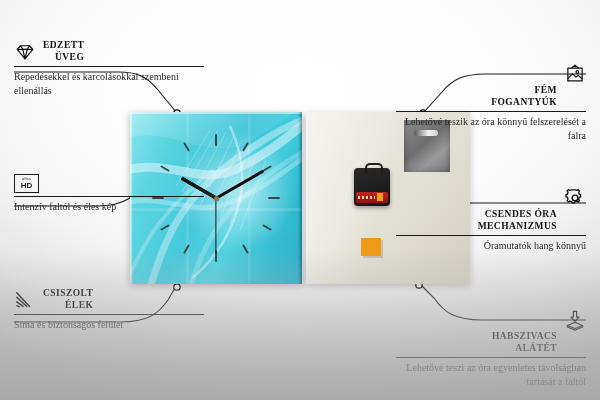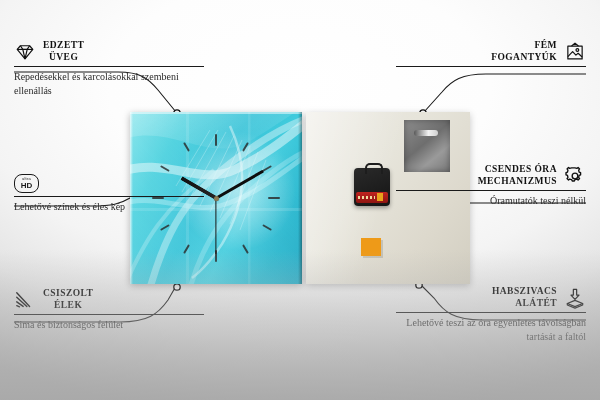--- a/index.html
+++ b/index.html
@@ -70,29 +70,29 @@
   .mech .batt i{position:absolute;left:2px;top:4px;right:13px;height:3px;background:repeating-linear-gradient(to right,#f0d9a0 0 2px,transparent 2px 4px);}
   .foam{position:absolute;left:55px;top:126px;width:20px;height:18px;background:#ee9a18;box-shadow:2px 2px 0 rgba(0,0,0,.12);}
 
   
   .callout{position:absolute;width:190px;}
   .callout .hd{display:flex;align-items:center;gap:7px;}
   .callout .ttl{font-size:9.5px;letter-spacing:.45px;line-height:1.22;color:#111;font-weight:bold;text-transform:uppercase;}
   .callout .rule{height:1px;background:#1a1a1a;margin:3px 0 3px;}
   .callout .desc{font-size:10px;line-height:1.35;color:#2b2b2b;}
   .callout.left .hd{justify-content:flex-start;}
-  .callout.left .ttl{text-align:center;}
+  .callout.left .ttl{text-align:right;}
   .callout.left .desc{text-align:left;}
   .callout.right .hd{justify-content:flex-end;}
-  .callout.right .ttl{text-align:right;}
+  .callout.right .ttl{text-align:right;margin-top:45px;}
   .callout.right .desc{text-align:right;}
   .ico{width:22px;height:22px;flex:0 0 22px;display:block;}
   .ico svg{width:22px;height:22px;display:block;}
 
-  .hdbox{width:23px;height:17px;flex:0 0 23px;border:1.3px solid #1a1a1a;border-radius:8px;
+  .hdbox{width:23px;height:17px;flex:0 0 23px;border:1.3px solid #1a1a1a;border-radius:0;
     display:flex;flex-direction:column;align-items:center;justify-content:center;line-height:1;}
   .hdbox .u{font-size:4px;letter-spacing:.2px;color:#1a1a1a;font-family:"Liberation Sans",sans-serif;}
   .hdbox .h{font-size:8px;font-weight:bold;color:#1a1a1a;font-family:"Liberation Sans",sans-serif;margin-top:.5px;}
 
   svg.leaders{position:absolute;left:0;top:0;width:600px;height:400px;pointer-events:none;}
 </style>
 </head>
 <body>
 
 <div id="stage">
@@ -235,21 +235,21 @@
   </div>
 
   <div class="callout left" style="left:14px;top:174px;">
     <div class="hd">
       <span class="hdbox">
         <span class="u">ultra</span>
         <span class="h">HD</span>
       </span>
     </div>
     <div class="rule"></div>
-    <div class="desc">Lehetővé színek és éles kép</div>
+    <div class="desc">Intenzív faltól és éles kép</div>
   </div>
 
   <div class="callout left" style="left:14px;top:288px;">
     <div class="hd">
       <span class="ico">
         <svg viewBox="0 0 24 24" fill="none" stroke="#111" stroke-width="1.5" stroke-linecap="round">
           <path d="M3 4 L17 19"></path>
             <path d="M3 9 L14 19"></path>
             <path d="M3 14 L10 19"></path>
             <path d="M3 18.2 L6 19.4"></path>
@@ -273,37 +273,38 @@
       <span class="ico">
         <svg viewBox="0 0 24 24" fill="none" stroke="#111" stroke-width="1.3" stroke-linejoin="round">
           <path d="M8.2 5.4 L12 2.4 L15.8 5.4"></path>
           <rect x="4.2" y="5.6" width="15.6" height="14"></rect>
           <circle cx="14.6" cy="9.8" r="1.5"></circle>
           <path d="M4.2 17 L9.4 11.6 L13 15.4 L15.4 13.4 L19.8 17.4"></path>
         </svg>
       </span>
     </div>
     <div class="rule"></div>
+    <div class="desc">Lehetővé teszik az óra könnyű felszerelését a falra</div>
   </div>
 
   <div class="callout right" style="left:396px;top:164px;">
     <div class="hd">
       <span class="ttl">
         <span>CSENDES ÓRA</span><br>
         <span>MECHANIZMUS</span>
       </span>
       <span class="ico">
         <svg viewBox="0 0 24 24" fill="none" stroke="#111" stroke-width="1.5" stroke-linejoin="round">
           <path d="M12 3.2 l2.1 .5 1.3 -1 1.6 1.6 -1 1.3 .5 2.1 1.6 .7 0 2.3 -1.6 .7 -.5 2.1 1 1.3 -1.6 1.6 -1.3 -1 -2.1 .5 -.7 1.6 -2.3 0 -.7 -1.6 -2.1 -.5 -1.3 1 -1.6 -1.6 1 -1.3 -.5 -2.1 -1.6 -.7 0 -2.3 1.6 -.7 .5 -2.1 -1 -1.3 1.6 -1.6 1.3 1 2.1 -.5 Z"></path>
           <circle cx="12" cy="12" r="3.1"></circle>
         </svg>
       </span>
     </div>
     <div class="rule"></div>
-    <div class="desc">Óramutatók teszi nélkül</div>
+    <div class="desc">Óramutatók hang könnyű</div>
   </div>
 
   <div class="callout right" style="left:396px;top:286px;">
     <div class="hd">
       <span class="ttl">
         <span>HABSZIVACS</span><br>
         <span>ALÁTÉT</span>
       </span>
       <span class="ico">
         <svg viewBox="0 0 24 24" fill="none" stroke="#111" stroke-width="1.3" stroke-linejoin="round">

